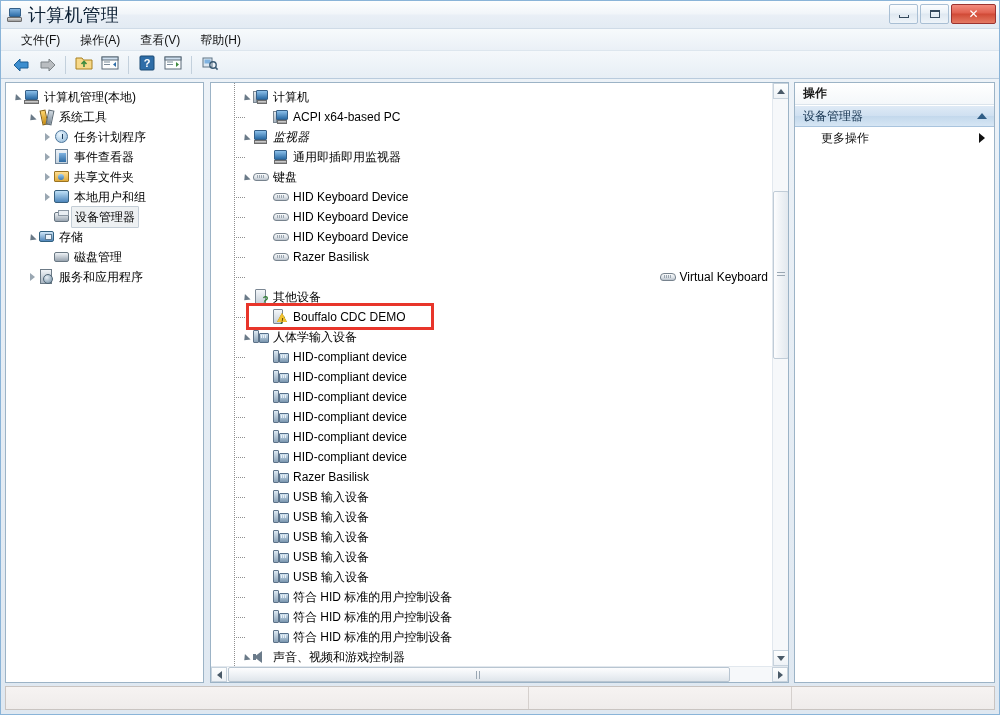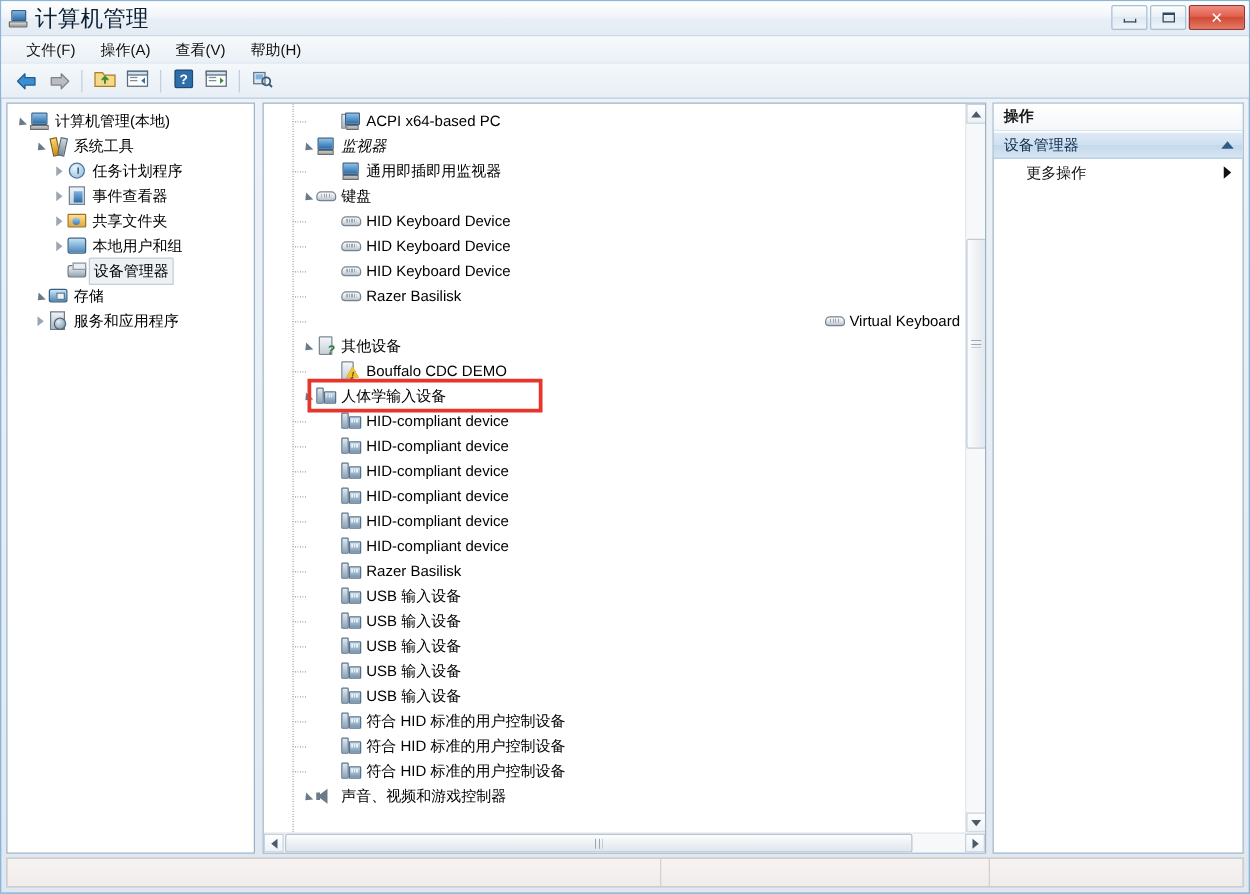--- a/index.html
+++ b/index.html
@@ -509,38 +509,56 @@
           </div>
           <div class="node" style="padding-left: 19px;">
             <span class="twisty">
               <i class="tri-open"></i>
             </span>
             <span class="ico">
               <i class="i-storage"></i>
             </span>
             <span class="node-label">存储</span>
           </div>
+          <div class="node" style="padding-left: 34px;">
+            <span class="twisty empty"></span>
+            <span class="ico">
+              <i class="i-disk"></i>
+            </span>
+            <span class="node-label">磁盘管理</span>
+          </div>
           <div class="node" style="padding-left: 19px;">
             <span class="twisty">
               <i class="tri-closed"></i>
             </span>
             <span class="ico">
               <i class="i-services"></i>
             </span>
             <span class="node-label">服务和应用程序</span>
           </div>
         </div>
     </div>
 
     <div class="splitter"></div>
 
     <div class="pane center-pane">
       <div class="center-scroll">
         <div class="center-tree" id="center-tree">
             <div class="vline" style="left: 23px;"></div>
+            <div class="crow" style="padding-left: 28px;">
+              <span class="twisty">
+                <i class="tri-open"></i>
+              </span>
+              <span class="ico">
+                <i class="d-tower"></i>
+                <i class="d-monitor" style="left:3px;width:12px;"></i>
+                <i class="d-monitor-base" style="left:4px;width:10px;"></i>
+              </span>
+              <span class="node-label">计算机</span>
+            </div>
             <div class="crow" style="padding-left: 48px;">
               <i class="hline" style="left: 23px; width: 11px; top: 10px;"></i>
               <span class="twisty empty"></span>
               <span class="ico">
                 <i class="d-tower"></i>
                 <i class="d-monitor" style="left:3px;width:12px;"></i>
                 <i class="d-monitor-base" style="left:4px;width:10px;"></i>
               </span>
               <span class="node-label">ACPI x64-based PC</span>
             </div>

